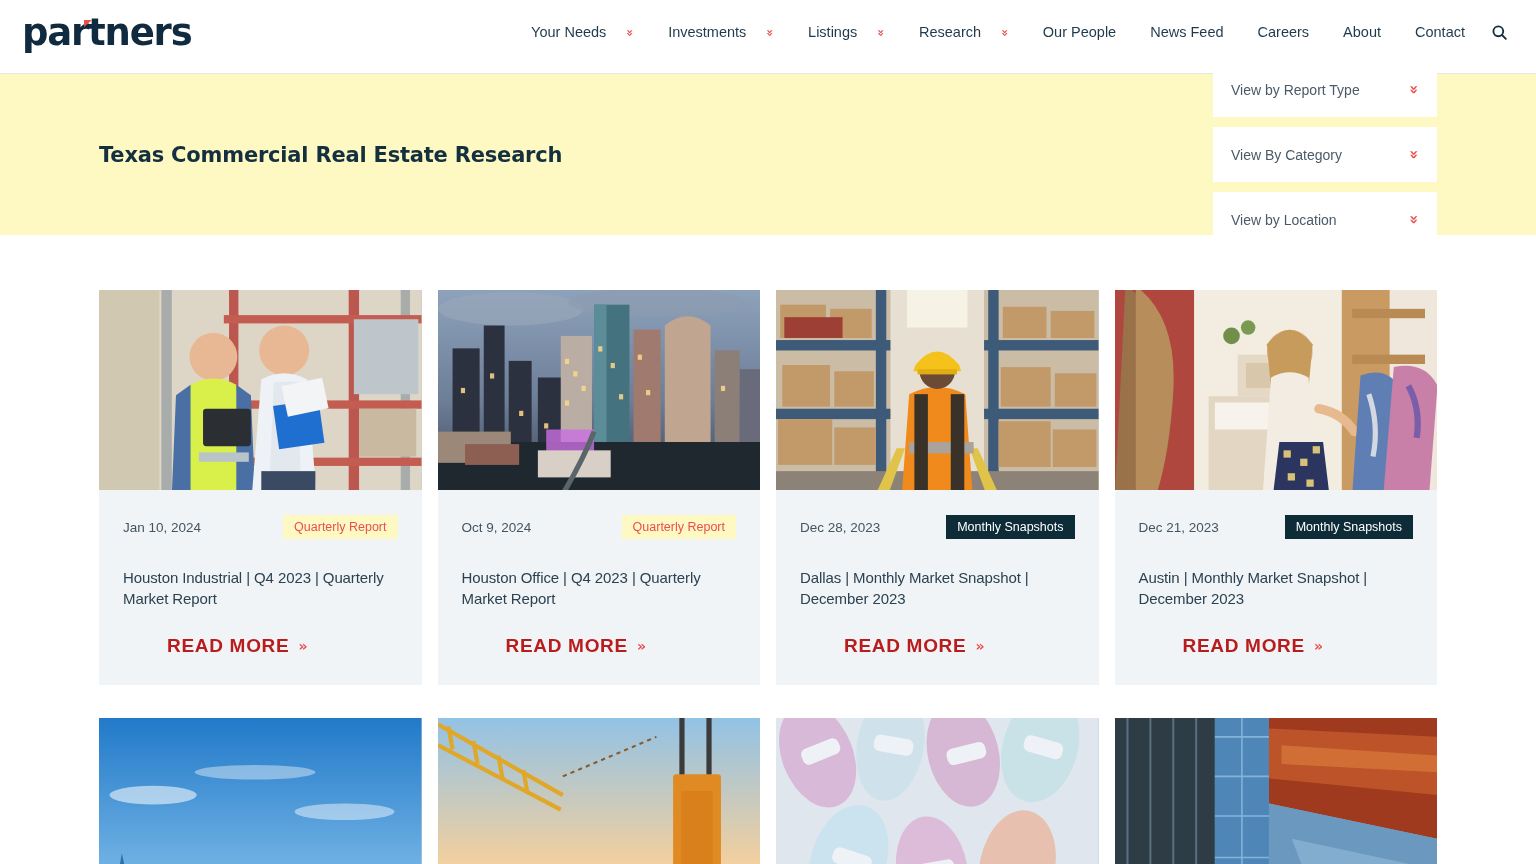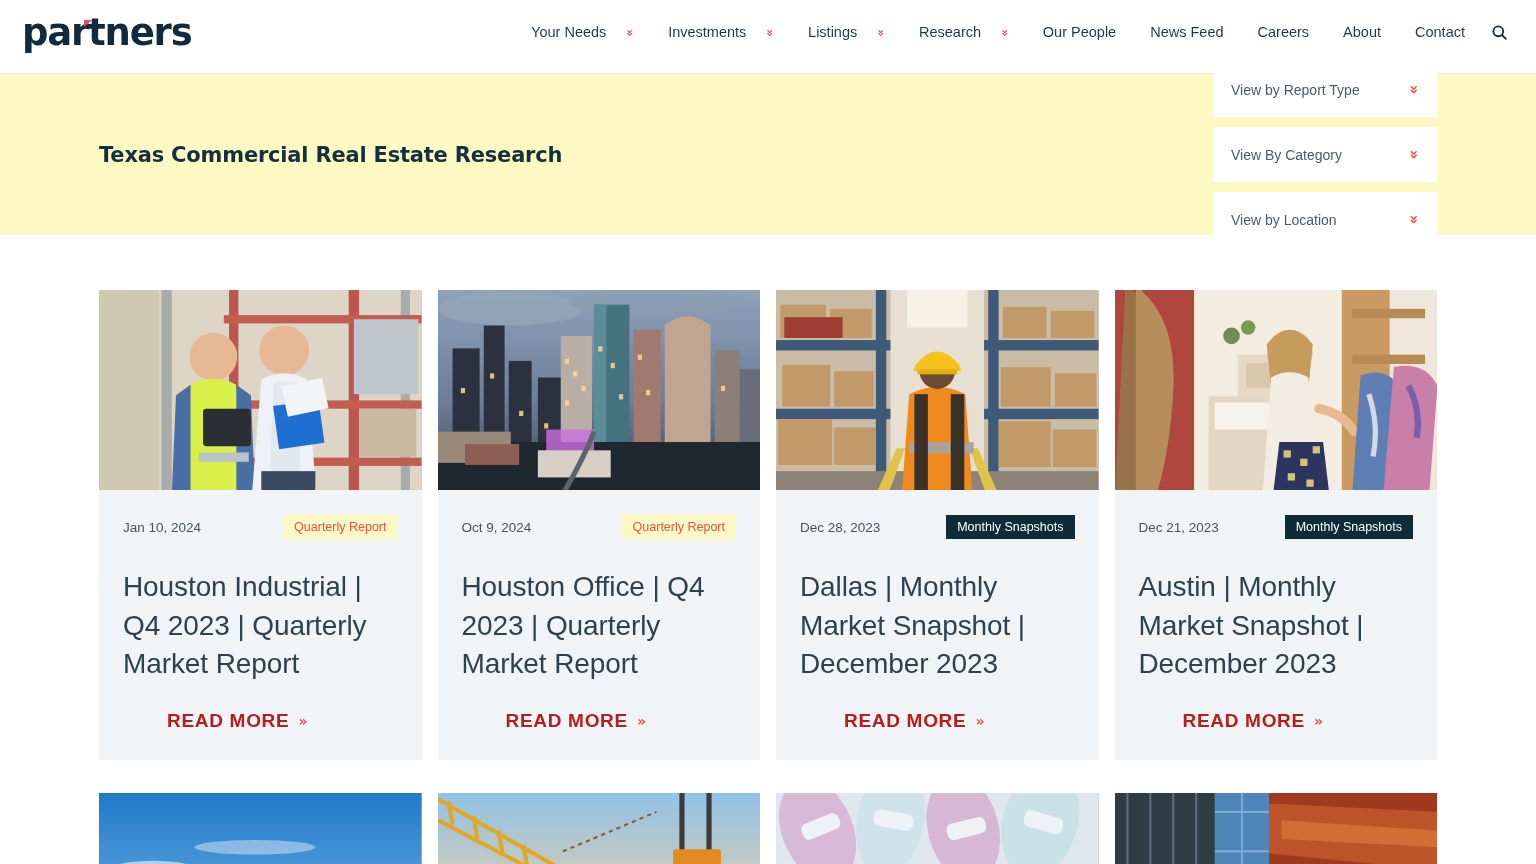--- a/index.html
+++ b/index.html
@@ -166,21 +166,21 @@
   }
   .badge.quarterly {
     background: #fef9c3;
     color: #ea4f4f;
   }
   .badge.monthly {
     background: #0e2b38;
     color: #ffffff;
   }
   .card-title {
-    font-size: 28px;
+    font-size: 15px;
     line-height: 1.38;
     color: #2b4250;
     font-weight: normal;
     margin-bottom: 26px;
     letter-spacing: -0.1px;
   }
   .read-more {
     display: flex;
     align-items: center;
     gap: 9px;

